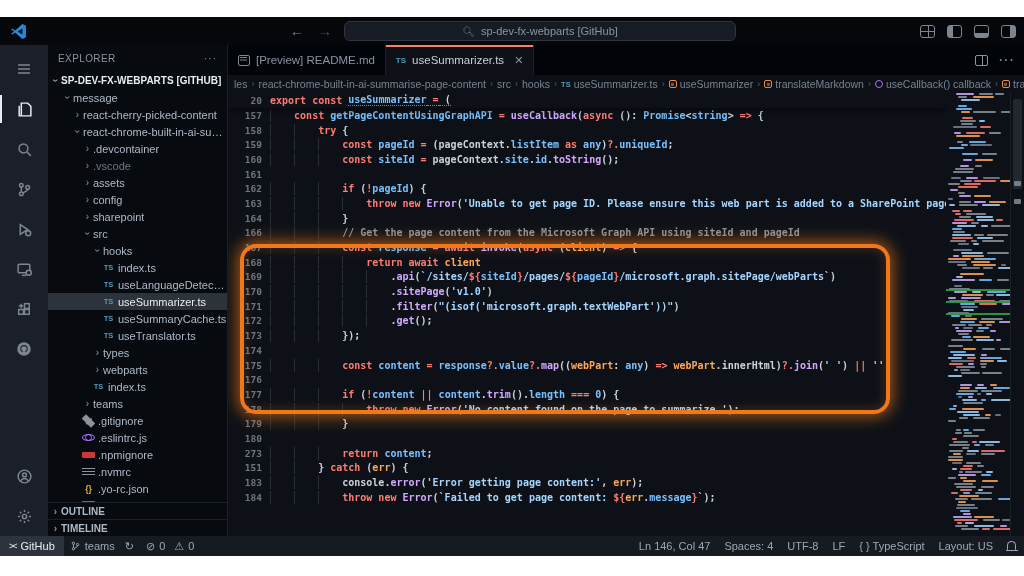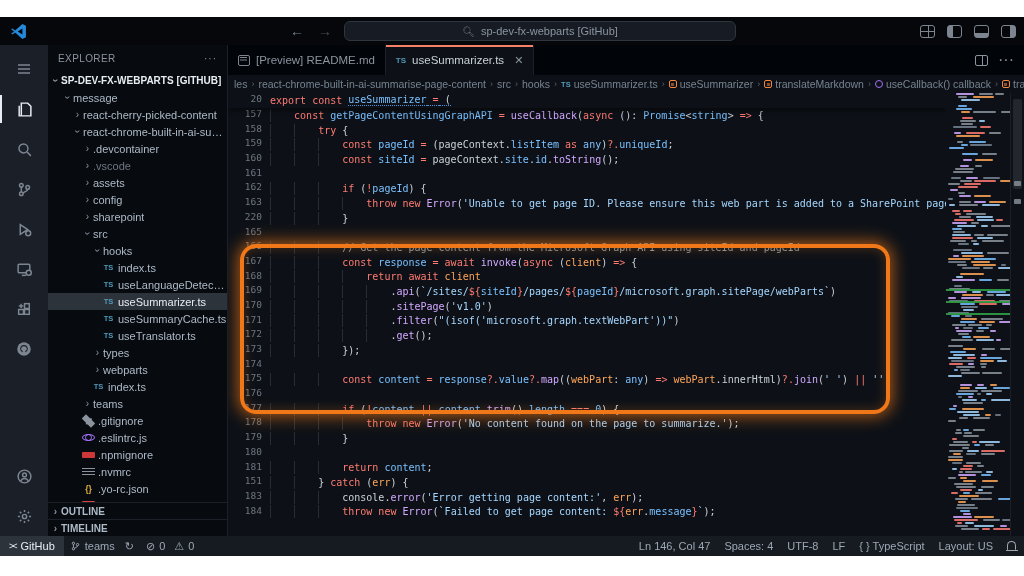--- a/index.html
+++ b/index.html
@@ -79,21 +79,21 @@
   .bc-item{display:flex;align-items:center;gap:3px;}
   .bc-ts{color:#519aba;font-size:7.5px;font-weight:bold;}
   .bc-method{width:8px;height:8px;border:1.5px solid #f0883e;border-radius:2px;position:relative;}
   .bc-method:before{content:"";position:absolute;inset:1.5px;background:#f0883e;opacity:.55;}
   .bc-class{width:8px;height:8px;border:1.5px solid #a371f7;border-radius:50%;}
 
   
   .editor{flex:1;position:relative;overflow:hidden;font-family:"DejaVu Sans Mono",monospace;font-size:10px;}
   .code-area{position:absolute;left:0;top:0;right:78px;bottom:0;overflow:hidden;}
   .sticky{height:15px;background:#0d1117;box-shadow:0 3px 5px rgba(0,0,0,.45);position:relative;z-index:5;}
-  .code-line{height:14.7px;display:flex;white-space:pre;}
+  .code-line{height:14.7px;display:flex;align-items:center;white-space:pre;font-weight:bold;}
   .ln{width:34px;text-align:right;color:#6e7681;flex:0 0 34px;font-size:9.5px;}
   .lc{margin-left:8px;display:flex;align-items:center;white-space:pre;}
   .ind{display:inline-block;height:13px;background-image:repeating-linear-gradient(to right,rgba(110,118,129,.28) 0 1px,transparent 1px 4ch);}
   .tk{white-space:pre;}
   .tk-k{color:#ff7b72;}
   .tk-b{color:#79c0ff;}
   .tk-f{color:#d2a8ff;}
   .tk-s{color:#a5d6ff;}
   .tk-c{color:#8b949e;}
   .tk-o{color:#ffa657;}
@@ -423,38 +423,37 @@
                 <div class="code-line"><span class="ln">20</span><span class="lc"><span class="tk tk-k">export </span><span class="tk tk-k">const </span><span class="tk tk-b tk-u">useSummarizer</span><span class="tk tk-k tk-u"> =</span><span class="tk tk-w tk-u"> (</span></span></div>
               </div>
             <div>
                 <div class="code-line"><span class="ln">157</span><span class="lc"><span class="ind" style="width: 4ch;"></span><span class="tk tk-k">const </span><span class="tk tk-b">getPageContentUsingGraphAPI</span><span class="tk tk-k"> = </span><span class="tk tk-f">useCallback</span><span class="tk tk-w">(</span><span class="tk tk-k">async</span><span class="tk tk-w"> (): </span><span class="tk tk-b">Promise</span><span class="tk tk-w">&lt;</span><span class="tk tk-b">string</span><span class="tk tk-w">&gt; </span><span class="tk tk-k">=&gt;</span><span class="tk tk-w"> {</span></span></div>
                 <div class="code-line"><span class="ln">158</span><span class="lc"><span class="ind" style="width: 8ch;"></span><span class="tk tk-k">try</span><span class="tk tk-w"> {</span></span></div>
                 <div class="code-line"><span class="ln">159</span><span class="lc"><span class="ind" style="width: 12ch;"></span><span class="tk tk-k">const </span><span class="tk tk-b">pageId</span><span class="tk tk-k"> = </span><span class="tk tk-w">(</span><span class="tk tk-w">pageContext</span><span class="tk tk-w">.</span><span class="tk tk-b">listItem</span><span class="tk tk-k"> as </span><span class="tk tk-b">any</span><span class="tk tk-w">)</span><span class="tk tk-k">?.</span><span class="tk tk-b">uniqueId</span><span class="tk tk-w">;</span></span></div>
                 <div class="code-line"><span class="ln">160</span><span class="lc"><span class="ind" style="width: 12ch;"></span><span class="tk tk-k">const </span><span class="tk tk-b">siteId</span><span class="tk tk-k"> = </span><span class="tk tk-w">pageContext</span><span class="tk tk-w">.</span><span class="tk tk-b">site</span><span class="tk tk-w">.</span><span class="tk tk-b">id</span><span class="tk tk-w">.</span><span class="tk tk-f">toString</span><span class="tk tk-w">();</span></span></div>
                 <div class="code-line"><span class="ln">161</span><span class="lc"></span></div>
                 <div class="code-line"><span class="ln">162</span><span class="lc"><span class="ind" style="width: 12ch;"></span><span class="tk tk-k">if</span><span class="tk tk-w"> (</span><span class="tk tk-k">!</span><span class="tk tk-b">pageId</span><span class="tk tk-w">) {</span></span></div>
                 <div class="code-line"><span class="ln">163</span><span class="lc"><span class="ind" style="width: 16ch;"></span><span class="tk tk-k">throw </span><span class="tk tk-k">new </span><span class="tk tk-f">Error</span><span class="tk tk-w">(</span><span class="tk tk-s">'Unable to get page ID. Please ensure this web part is added to a SharePoint page</span></span></div>
-                <div class="code-line"><span class="ln">220</span><span class="lc"><span class="ind" style="width: 12ch;"></span><span class="tk tk-w">}</span></span></div>
-                <div class="code-line"><span class="ln">165</span><span class="lc"></span></div>
+                <div class="code-line"><span class="ln">164</span><span class="lc"><span class="ind" style="width: 12ch;"></span><span class="tk tk-w">}</span></span></div>
                 <div class="code-line"><span class="ln">166</span><span class="lc"><span class="ind" style="width: 12ch;"></span><span class="tk tk-c">// Get the page content from the Microsoft Graph API using siteId and pageId</span></span></div>
                 <div class="code-line"><span class="ln">167</span><span class="lc"><span class="ind" style="width: 12ch;"></span><span class="tk tk-k">const </span><span class="tk tk-b">response</span><span class="tk tk-k"> = </span><span class="tk tk-k">await </span><span class="tk tk-f">invoke</span><span class="tk tk-w">(</span><span class="tk tk-k">async</span><span class="tk tk-w"> (</span><span class="tk tk-o">client</span><span class="tk tk-w">)</span><span class="tk tk-k"> =&gt; </span><span class="tk tk-w">{</span></span></div>
                 <div class="code-line"><span class="ln">168</span><span class="lc"><span class="ind" style="width: 16ch;"></span><span class="tk tk-k">return </span><span class="tk tk-k">await </span><span class="tk tk-o">client</span></span></div>
                 <div class="code-line"><span class="ln">169</span><span class="lc"><span class="ind" style="width: 20ch;"></span><span class="tk tk-w">.</span><span class="tk tk-f">api</span><span class="tk tk-w">(</span><span class="tk tk-s">`/sites/</span><span class="tk tk-k">${</span><span class="tk tk-b">siteId</span><span class="tk tk-k">}</span><span class="tk tk-s">/pages/</span><span class="tk tk-k">${</span><span class="tk tk-b">pageId</span><span class="tk tk-k">}</span><span class="tk tk-s">/microsoft.graph.sitePage/webParts`</span><span class="tk tk-w">)</span></span></div>
                 <div class="code-line"><span class="ln">170</span><span class="lc"><span class="ind" style="width: 20ch;"></span><span class="tk tk-w">.</span><span class="tk tk-f">sitePage</span><span class="tk tk-w">(</span><span class="tk tk-s">'v1.0'</span><span class="tk tk-w">)</span></span></div>
                 <div class="code-line"><span class="ln">171</span><span class="lc"><span class="ind" style="width: 20ch;"></span><span class="tk tk-w">.</span><span class="tk tk-f">filter</span><span class="tk tk-w">(</span><span class="tk tk-s">"(isof('microsoft.graph.textWebPart'))"</span><span class="tk tk-w">)</span></span></div>
                 <div class="code-line"><span class="ln">172</span><span class="lc"><span class="ind" style="width: 20ch;"></span><span class="tk tk-w">.</span><span class="tk tk-f">get</span><span class="tk tk-w">();</span></span></div>
                 <div class="code-line"><span class="ln">173</span><span class="lc"><span class="ind" style="width: 12ch;"></span><span class="tk tk-w">});</span></span></div>
                 <div class="code-line"><span class="ln">174</span><span class="lc"></span></div>
                 <div class="code-line"><span class="ln">175</span><span class="lc"><span class="ind" style="width: 12ch;"></span><span class="tk tk-k">const </span><span class="tk tk-b">content</span><span class="tk tk-k"> = </span><span class="tk tk-b">response</span><span class="tk tk-k">?.</span><span class="tk tk-b">value</span><span class="tk tk-k">?.</span><span class="tk tk-f">map</span><span class="tk tk-w">((</span><span class="tk tk-o">webPart</span><span class="tk tk-w">: </span><span class="tk tk-b">any</span><span class="tk tk-w">)</span><span class="tk tk-k"> =&gt; </span><span class="tk tk-o">webPart</span><span class="tk tk-w">.</span><span class="tk tk-w">innerHtml</span><span class="tk tk-w">)</span><span class="tk tk-k">?.</span><span class="tk tk-f">join</span><span class="tk tk-w">(</span><span class="tk tk-s">' '</span><span class="tk tk-w">)</span><span class="tk tk-k"> || </span><span class="tk tk-s">''</span><span class="tk tk-w">;</span></span></div>
                 <div class="code-line"><span class="ln">176</span><span class="lc"></span></div>
                 <div class="code-line"><span class="ln">177</span><span class="lc"><span class="ind" style="width: 12ch;"></span><span class="tk tk-k">if</span><span class="tk tk-w"> (</span><span class="tk tk-k">!</span><span class="tk tk-b">content</span><span class="tk tk-k"> || </span><span class="tk tk-b">content</span><span class="tk tk-w">.</span><span class="tk tk-f">trim</span><span class="tk tk-w">().</span><span class="tk tk-b">length</span><span class="tk tk-k"> === </span><span class="tk tk-b">0</span><span class="tk tk-w">) {</span></span></div>
                 <div class="code-line"><span class="ln">178</span><span class="lc"><span class="ind" style="width: 16ch;"></span><span class="tk tk-k">throw </span><span class="tk tk-k">new </span><span class="tk tk-f">Error</span><span class="tk tk-w">(</span><span class="tk tk-s">'No content found on the page to summarize.'</span><span class="tk tk-w">);</span></span></div>
                 <div class="code-line"><span class="ln">179</span><span class="lc"><span class="ind" style="width: 12ch;"></span><span class="tk tk-w">}</span></span></div>
                 <div class="code-line"><span class="ln">180</span><span class="lc"></span></div>
-                <div class="code-line"><span class="ln">181</span><span class="lc"><span class="ind" style="width: 12ch;"></span><span class="tk tk-k">return </span><span class="tk tk-b">content</span><span class="tk tk-w">;</span></span></div>
+                <div class="code-line"><span class="ln">273</span><span class="lc"><span class="ind" style="width: 12ch;"></span><span class="tk tk-k">return </span><span class="tk tk-b">content</span><span class="tk tk-w">;</span></span></div>
                 <div class="code-line"><span class="ln">151</span><span class="lc"><span class="ind" style="width: 8ch;"></span><span class="tk tk-w">} </span><span class="tk tk-k">catch</span><span class="tk tk-w"> (</span><span class="tk tk-o">err</span><span class="tk tk-w">) {</span></span></div>
                 <div class="code-line"><span class="ln">183</span><span class="lc"><span class="ind" style="width: 12ch;"></span><span class="tk tk-w">console</span><span class="tk tk-w">.</span><span class="tk tk-f">error</span><span class="tk tk-w">(</span><span class="tk tk-s">'Error getting page content:'</span><span class="tk tk-w">, </span><span class="tk tk-o">err</span><span class="tk tk-w">);</span></span></div>
                 <div class="code-line"><span class="ln">184</span><span class="lc"><span class="ind" style="width: 12ch;"></span><span class="tk tk-k">throw </span><span class="tk tk-k">new </span><span class="tk tk-f">Error</span><span class="tk tk-w">(</span><span class="tk tk-s">`Failed to get page content: </span><span class="tk tk-k">${</span><span class="tk tk-o">err</span><span class="tk tk-w">.</span><span class="tk tk-b">message</span><span class="tk tk-k">}</span><span class="tk tk-s">`</span><span class="tk tk-w">);</span></span></div>
               </div>
           </div>
           <div class="annotation"></div>
           <div class="minimap">
               <div class="mm-row">
                 <span class="mm-seg" style="left: 10px; width: 17.9743px; background: rgb(210, 168, 255);"></span>
                 <span class="mm-seg" style="left: 32.732px; width: 14.4223px; background: rgb(139, 148, 158);"></span>

